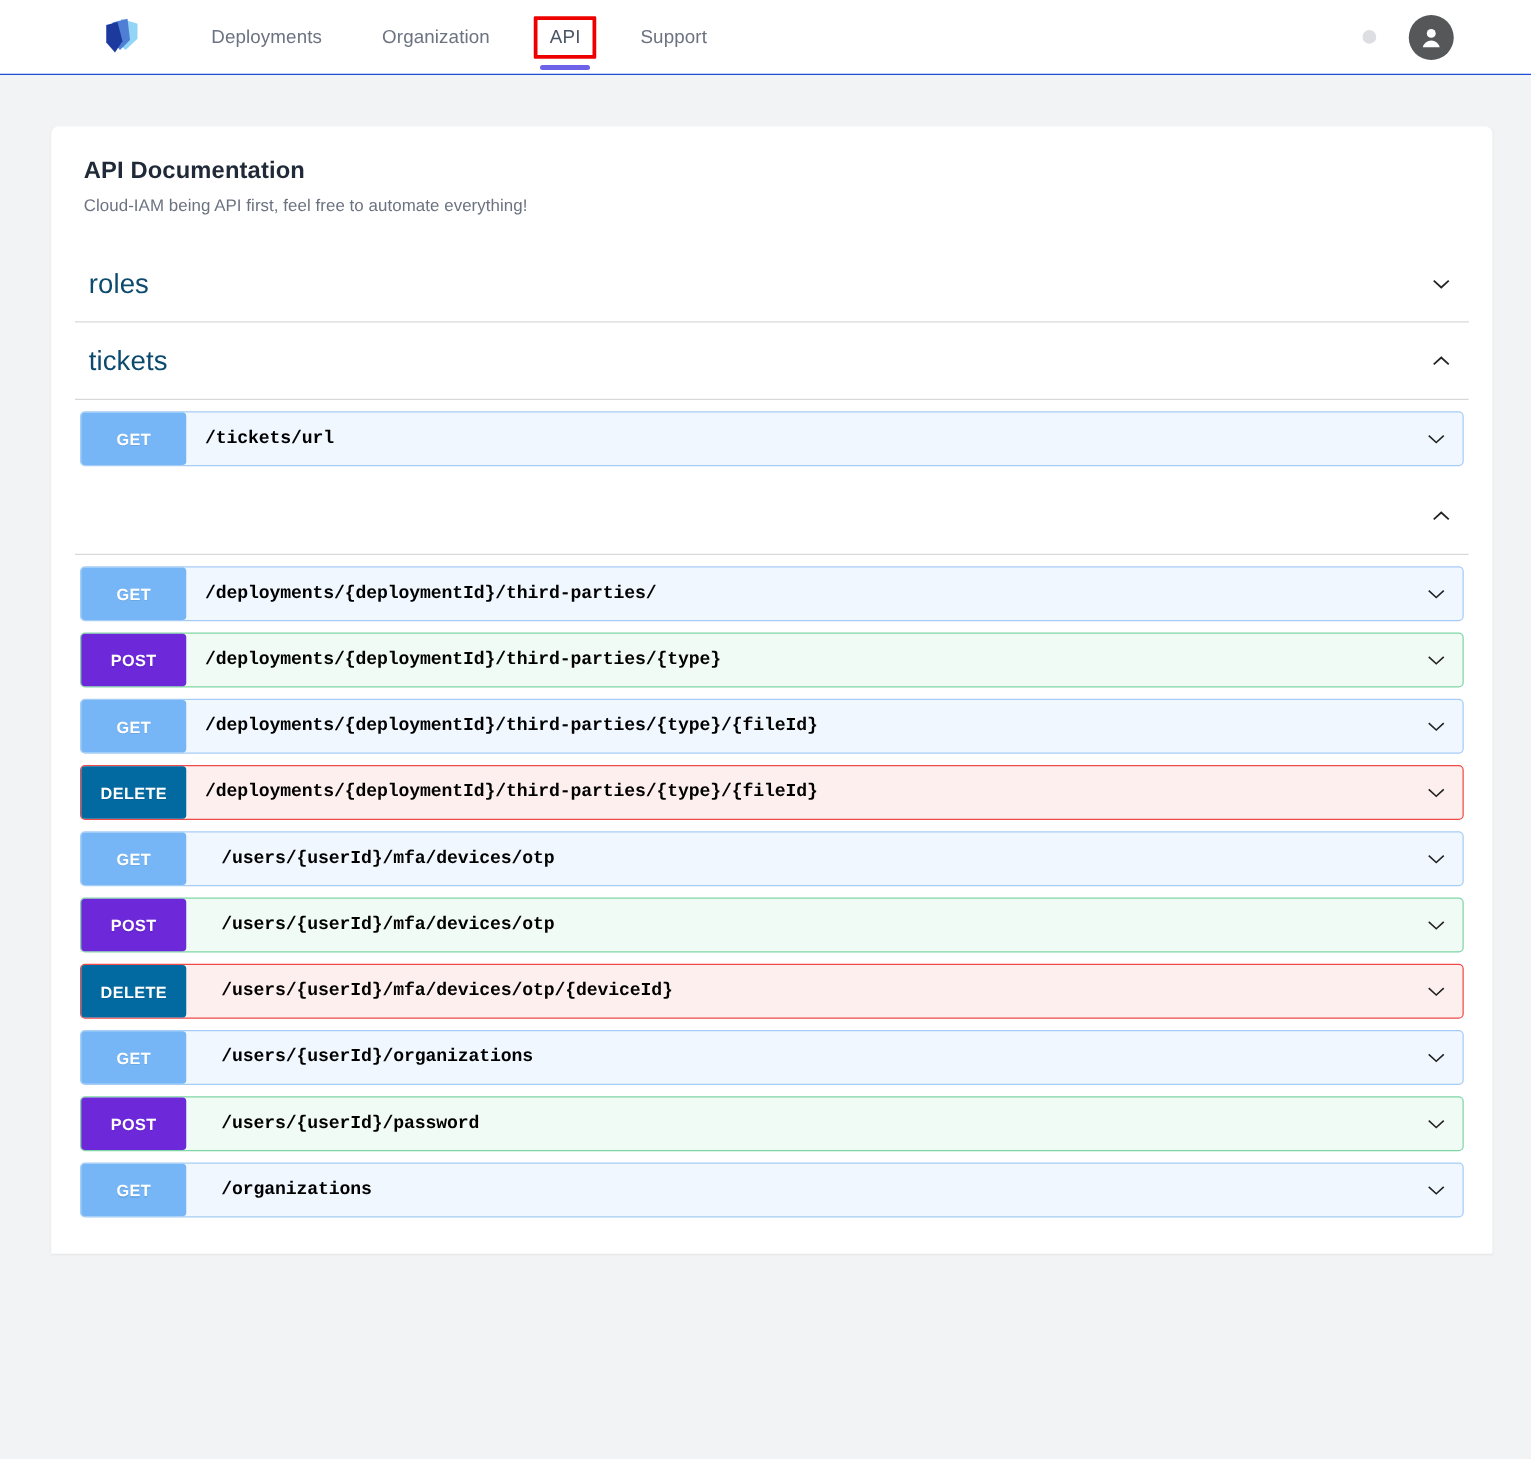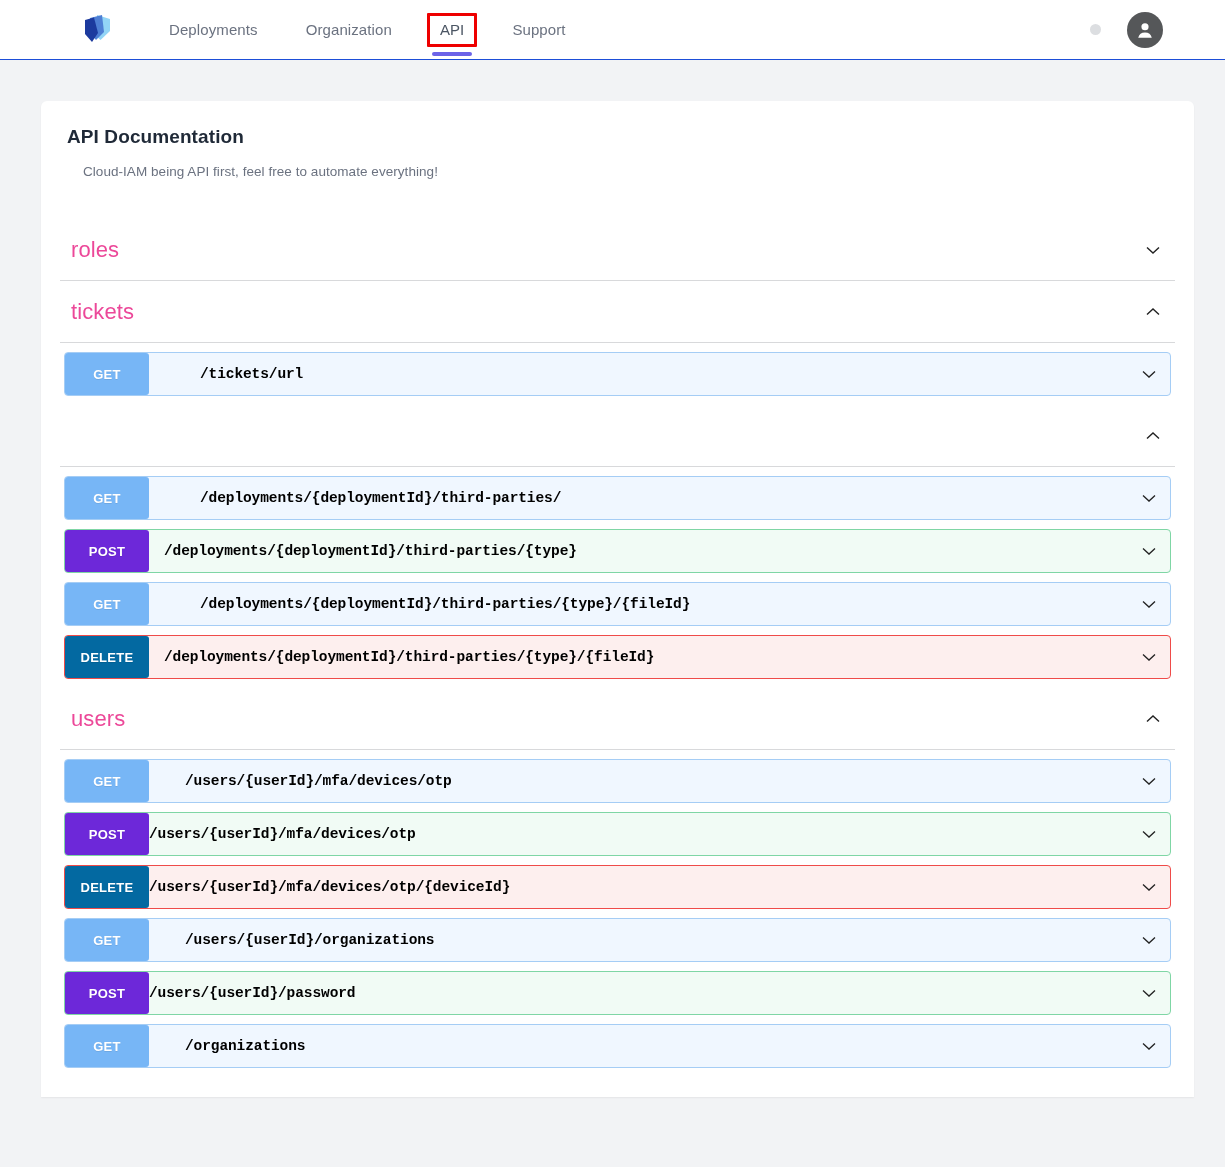--- a/index.html
+++ b/index.html
@@ -105,37 +105,37 @@
   .card-title {
     font-size: 19px;
     font-weight: 700;
     color: #1f2937;
     margin: 0 0 9px 0;
     letter-spacing: .1px;
   }
   .card-sub {
     font-size: 13.5px;
     color: #6b7280;
-    margin: 16px;
+    margin: 0;
     letter-spacing: .05px;
   }
 
   
   .section-head {
     height: 62px;
     margin: 0 19px;
     display: flex;
     align-items: center;
     border-bottom: 1px solid #d8d9db;
     cursor: pointer;
     padding: 0 10px 0 11px;
   }
   .section-title {
     font-size: 22px;
-    color: #ec4899;
+    color: #0c4a6e;
     font-weight: 400;
     letter-spacing: .1px;
   }
   .chev {
     margin-left: auto;
     width: 24px; height: 24px;
     display: flex; align-items: center; justify-content: center;
   }
 
   
@@ -169,29 +169,29 @@
     font-family: "Liberation Mono", monospace;
     font-size: 14.5px;
     font-weight: 700;
     color: #000000;
     padding-left: 15px;
     white-space: nowrap;
     letter-spacing: -0.1px;
   }
   .op .chev { margin-left: auto; margin-right: 9px; }
 
-  .op.get    { background: #f0f7ff; border-color: #a5cdf5; gap: 36px; }
+  .op.get    { background: #f0f7ff; border-color: #a5cdf5; }
   .op.get .badge    { background: #77b6f6; }
   .op.post   { background: #f1fbf5; border-color: #7fd6a5; }
   .op.post .badge   { background: #6d28d9; }
   .op.delete { background: #fdefee; border-color: #ef4b49; }
   .op.delete .badge { background: #0369a1; }
 
   
-  .ops.indent .op .path { padding-left: 0; text-align: center; }
+  .ops.indent .op .path { padding-left: 28px; text-align: center; }
 
   .spacer { height: 20px; }
 </style>
 </head>
 <body>
 
 <div class="navbar">
 
   <div class="brand">
     <svg width="42" height="42" viewBox="0 0 42 42">
@@ -303,28 +303,20 @@
         <span class="badge">DELETE</span>
         <span class="path">/deployments/{deploymentId}/third-parties/{type}/{fileId}</span>
         <span class="chev">
           <svg width="20" height="20" viewBox="0 0 20 20">
               <path d="M4 7.5 L10 13 L16 7.5" fill="none" stroke="#222" stroke-width="1.3"></path>
             </svg>
         </span>
       </div>
     </div>
 
-    <div class="section-head">
-      <span class="section-title">users</span>
-      <span class="chev">
-        <svg width="20" height="20" viewBox="0 0 20 20">
-            <path d="M4 12.5 L10 7 L16 12.5" fill="none" stroke="#222" stroke-width="1.4"></path>
-          </svg>
-      </span>
-    </div>
     <div class="ops indent">
       <div class="op get">
         <span class="badge">GET</span>
         <span class="path">/users/{userId}/mfa/devices/otp</span>
         <span class="chev">
           <svg width="20" height="20" viewBox="0 0 20 20">
               <path d="M4 7.5 L10 13 L16 7.5" fill="none" stroke="#222" stroke-width="1.3"></path>
             </svg>
         </span>
       </div>

